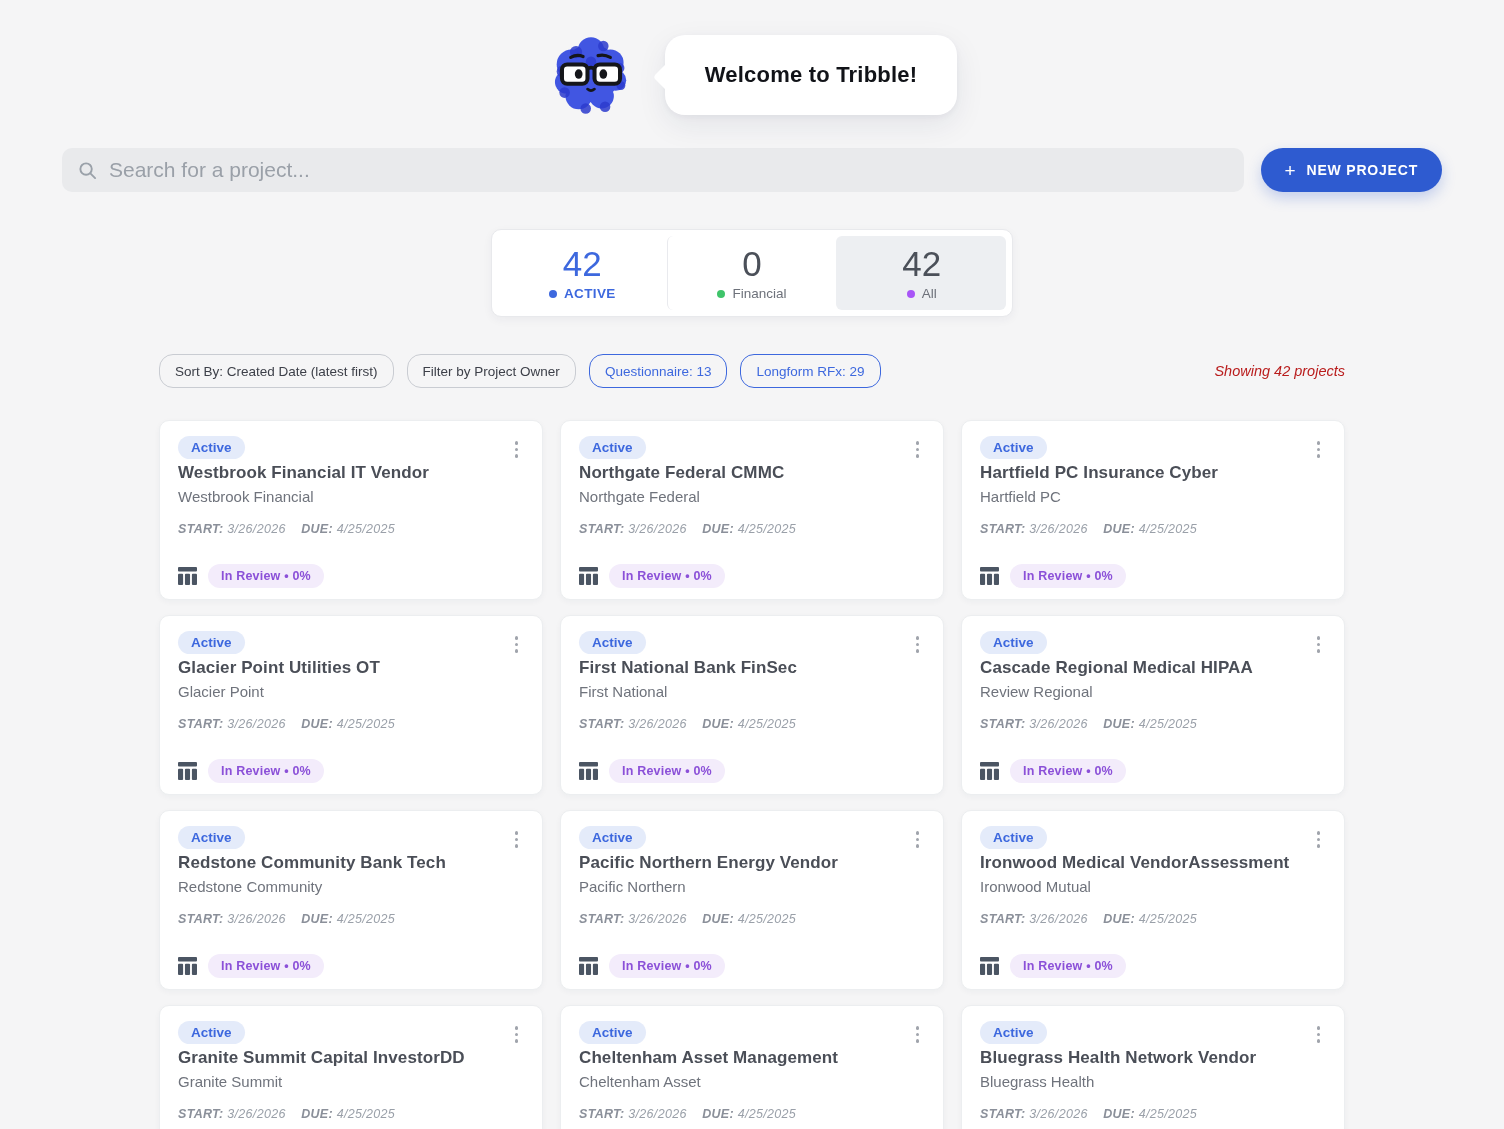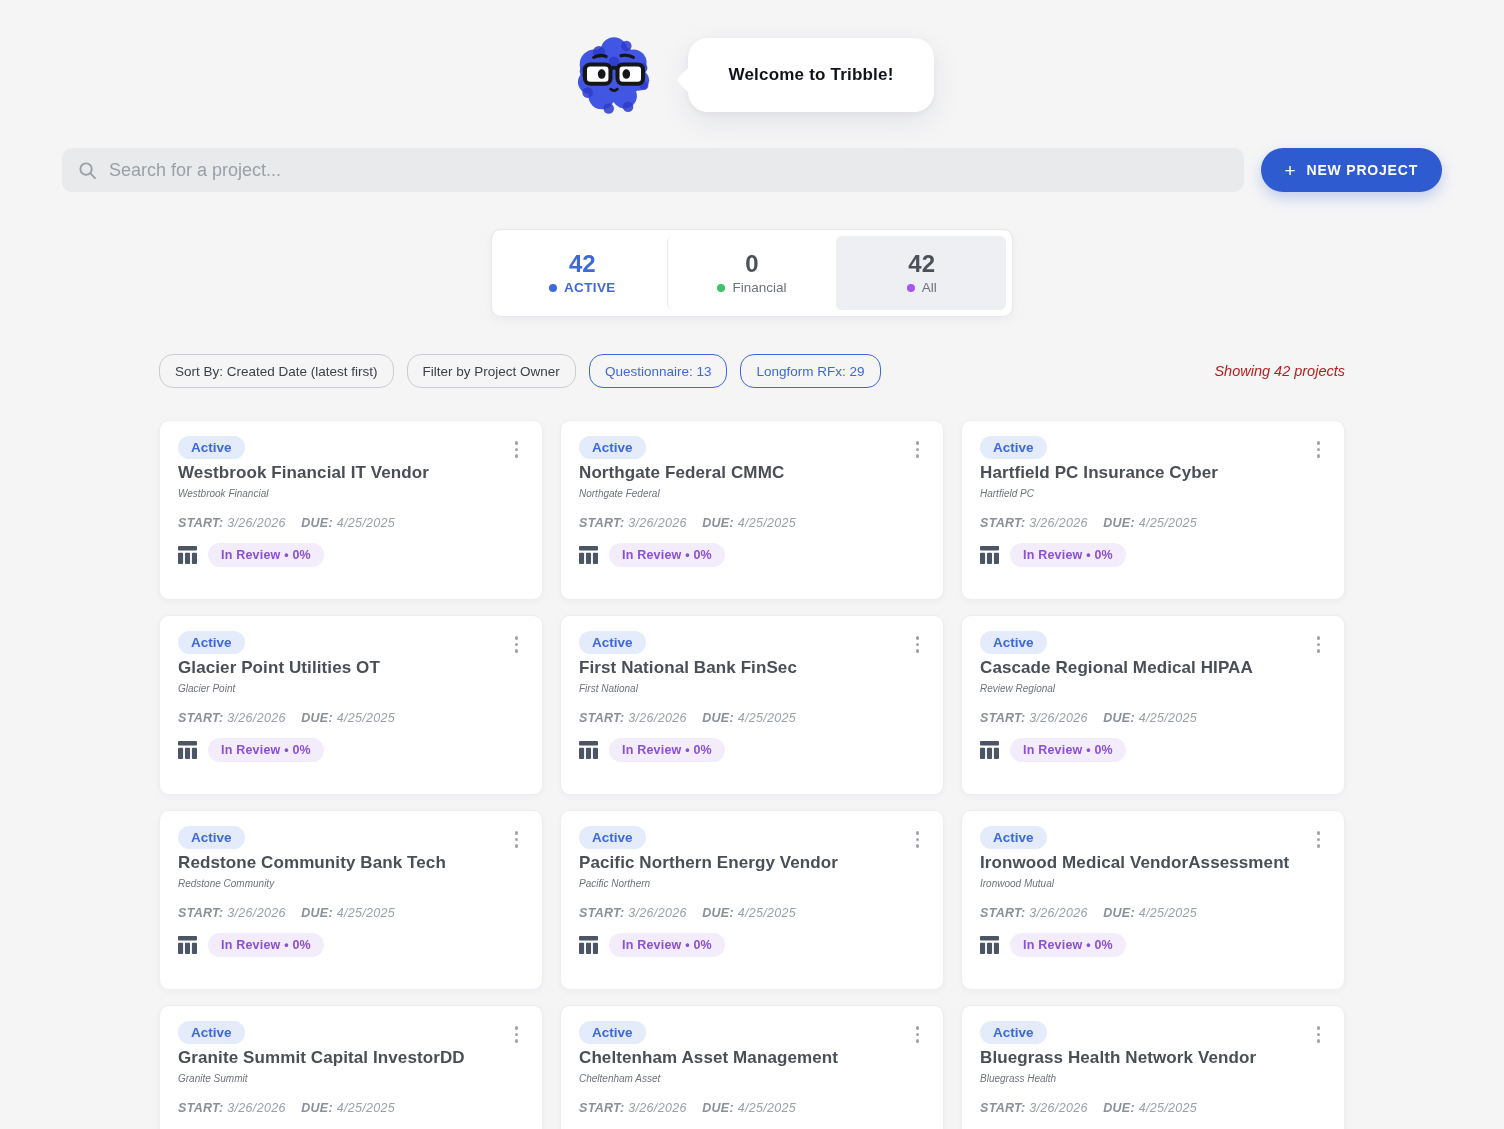--- a/index.html
+++ b/index.html
@@ -19,35 +19,35 @@
     position: relative;
     background: #ffffff; border-radius: 20px;
     padding: 27px 40px;
     box-shadow: 0 10px 30px rgba(30,40,80,.08), 0 2px 6px rgba(30,40,80,.05);
   }
   .bubble:before {
     content: ""; position: absolute; left: -8px; top: 32px;
     width: 20px; height: 20px; background: #ffffff;
     transform: rotate(45deg); border-radius: 4px;
   }
-  .bubble-text { font-size: 17px; font-weight: 700; color: #111318; letter-spacing: .2px; }
+  .bubble-text { font-size: 22px; font-weight: 700; color: #111318; letter-spacing: .2px; }
 
   
   .search-row {
     margin-top: 28px; padding: 0 62px;
     display: flex; align-items: center; gap: 17px;
   }
   .search-box {
     flex: 1; height: 44px; background: #e9eaec; border-radius: 10px;
     display: flex; align-items: center; padding: 0 16px; gap: 12px;
   }
   .search-box input {
     flex: 1; border: none; outline: none; background: transparent;
     font-family: "Liberation Sans", sans-serif;
-    font-size: 18px; color: #4b4f58;
+    font-size: 21px; color: #4b4f58;
   }
   .search-box input::placeholder { color: #9aa0a8; }
   .btn-new {
     height: 44px; border: none; cursor: pointer;
     background: var(--accent-strong, #2e5bd0); color: #fff;
     border-radius: 22px; padding: 0 24px;
     display: flex; align-items: center; gap: 10px;
     font-family: "Liberation Sans", sans-serif;
     font-size: 14px; font-weight: 700; letter-spacing: .8px;
     box-shadow: 0 6px 14px rgba(46,91,208,.25);
@@ -60,21 +60,21 @@
     background: #fff; border: 1px solid #e8e9ec; border-radius: 10px;
     box-shadow: 0 3px 10px rgba(30,40,80,.05);
     display: flex; align-items: stretch; padding: 6px;
   }
   .stat-seg {
     flex: 1; display: flex; flex-direction: column; align-items: center;
     justify-content: center; gap: 3px; border-radius: 6px; cursor: pointer;
   }
   .stat-seg + .stat-seg { border-left: 1px solid #e9eaee; }
   .stat-seg.highlight { background: #edeff2; border-left-color: transparent; }
-  .stat-value { font-size: 24px; font-weight: 700; color: #4b5059; line-height: 1.1; text-align: center; }
+  .stat-value { font-size: 35px; font-weight: 400; color: #4b5059; line-height: 1.1; text-align: center; }
   .stat-seg.active-seg .stat-value { color: var(--accent, #3d68de); }
   .stat-label-row { display: flex; align-items: center; gap: 7px; font-size: 13.5px; color: #6d717a; }
   .stat-seg.active-seg .stat-label-row { color: var(--accent, #3d68de); font-weight: 700; letter-spacing: .4px; }
   .dot { width: 8px; height: 8px; border-radius: 50%; }
 
   
   .filters-row {
     width: 1186px; margin: 37px auto 0;
     display: flex; align-items: center; gap: 13px;
   }
@@ -101,25 +101,25 @@
   }
   .card-top { display: flex; align-items: flex-start; justify-content: space-between; }
   .badge-active {
     background: #e4ebfa; color: var(--accent, #3d68de);
     font-size: 13.5px; font-weight: 700;
     padding: 4px 13px; border-radius: 13px;
   }
   .kebab { display: flex; flex-direction: column; gap: 3px; padding: 5px 6px; cursor: pointer; }
   .kebab i { width: 3.5px; height: 3.5px; border-radius: 50%; background: #a0a4ac; }
   .card-title { font-size: 17px; font-weight: 700; color: #4a4e57; letter-spacing: .1px; }
-  .card-subtitle { margin-top: 5px; font-size: 10px; color: #6f737c; font-style: italic; }
+  .card-subtitle { margin-top: 5px; font-size: 15px; color: #6f737c; }
   .card-dates { margin-top: 17px; font-size: 12.5px; letter-spacing: .3px; color: #9aa0a9; font-style: italic; }
   .card-dates .dlabel { font-weight: 700; color: #8b909a; }
   .card-dates .gap { display: inline-block; width: 8px; }
-  .card-footer { margin-top: 13px; display: flex; align-items: center; gap: 11px; }
+  .card-footer { margin-top: 28px; display: flex; align-items: center; gap: 11px; }
   .table-icon { width: 19px; height: 18px; flex: 0 0 auto; }
   .badge-review {
     background: #f3ecfb; color: #8b50d8;
     font-size: 12.5px; font-weight: 700; letter-spacing: .2px;
     padding: 5px 13px; border-radius: 13px;
   }
 </style>
 </head>
 <body>
 

